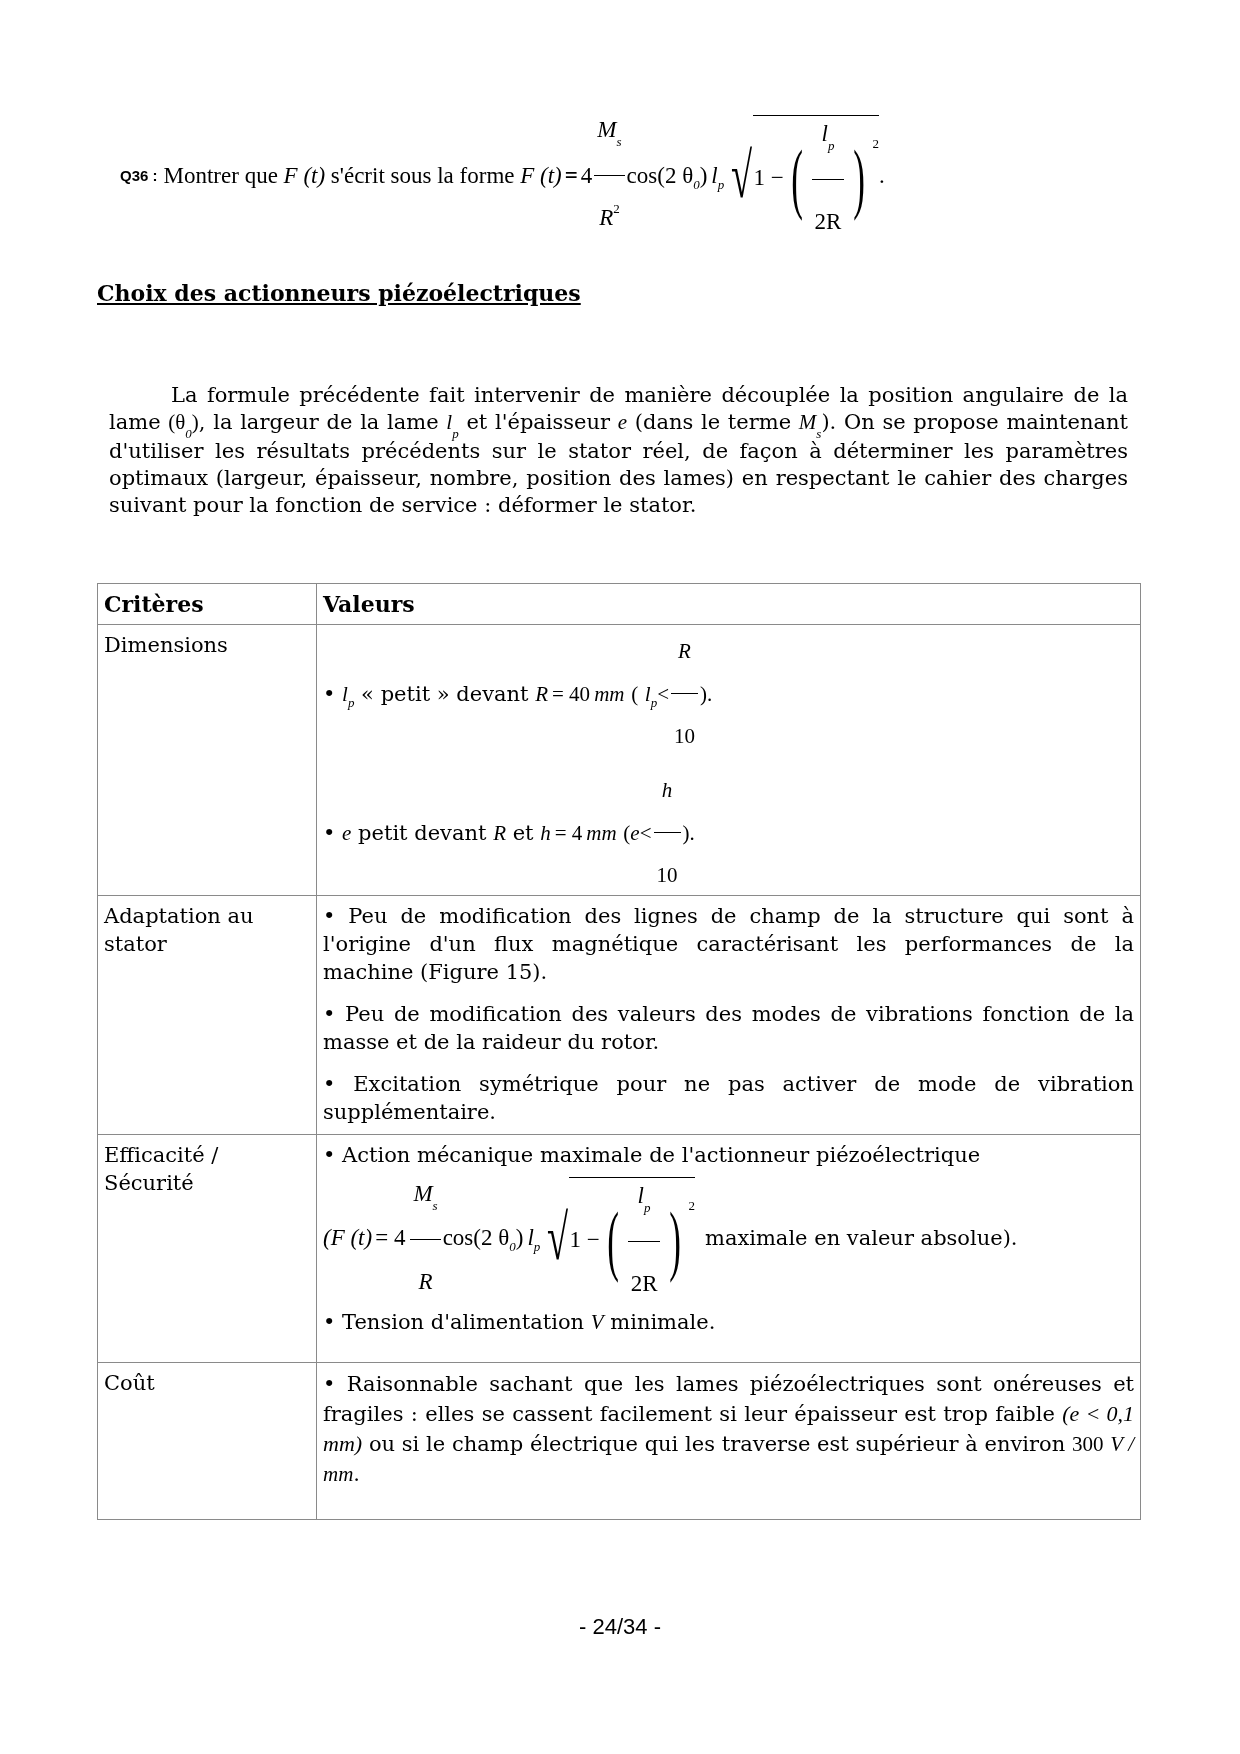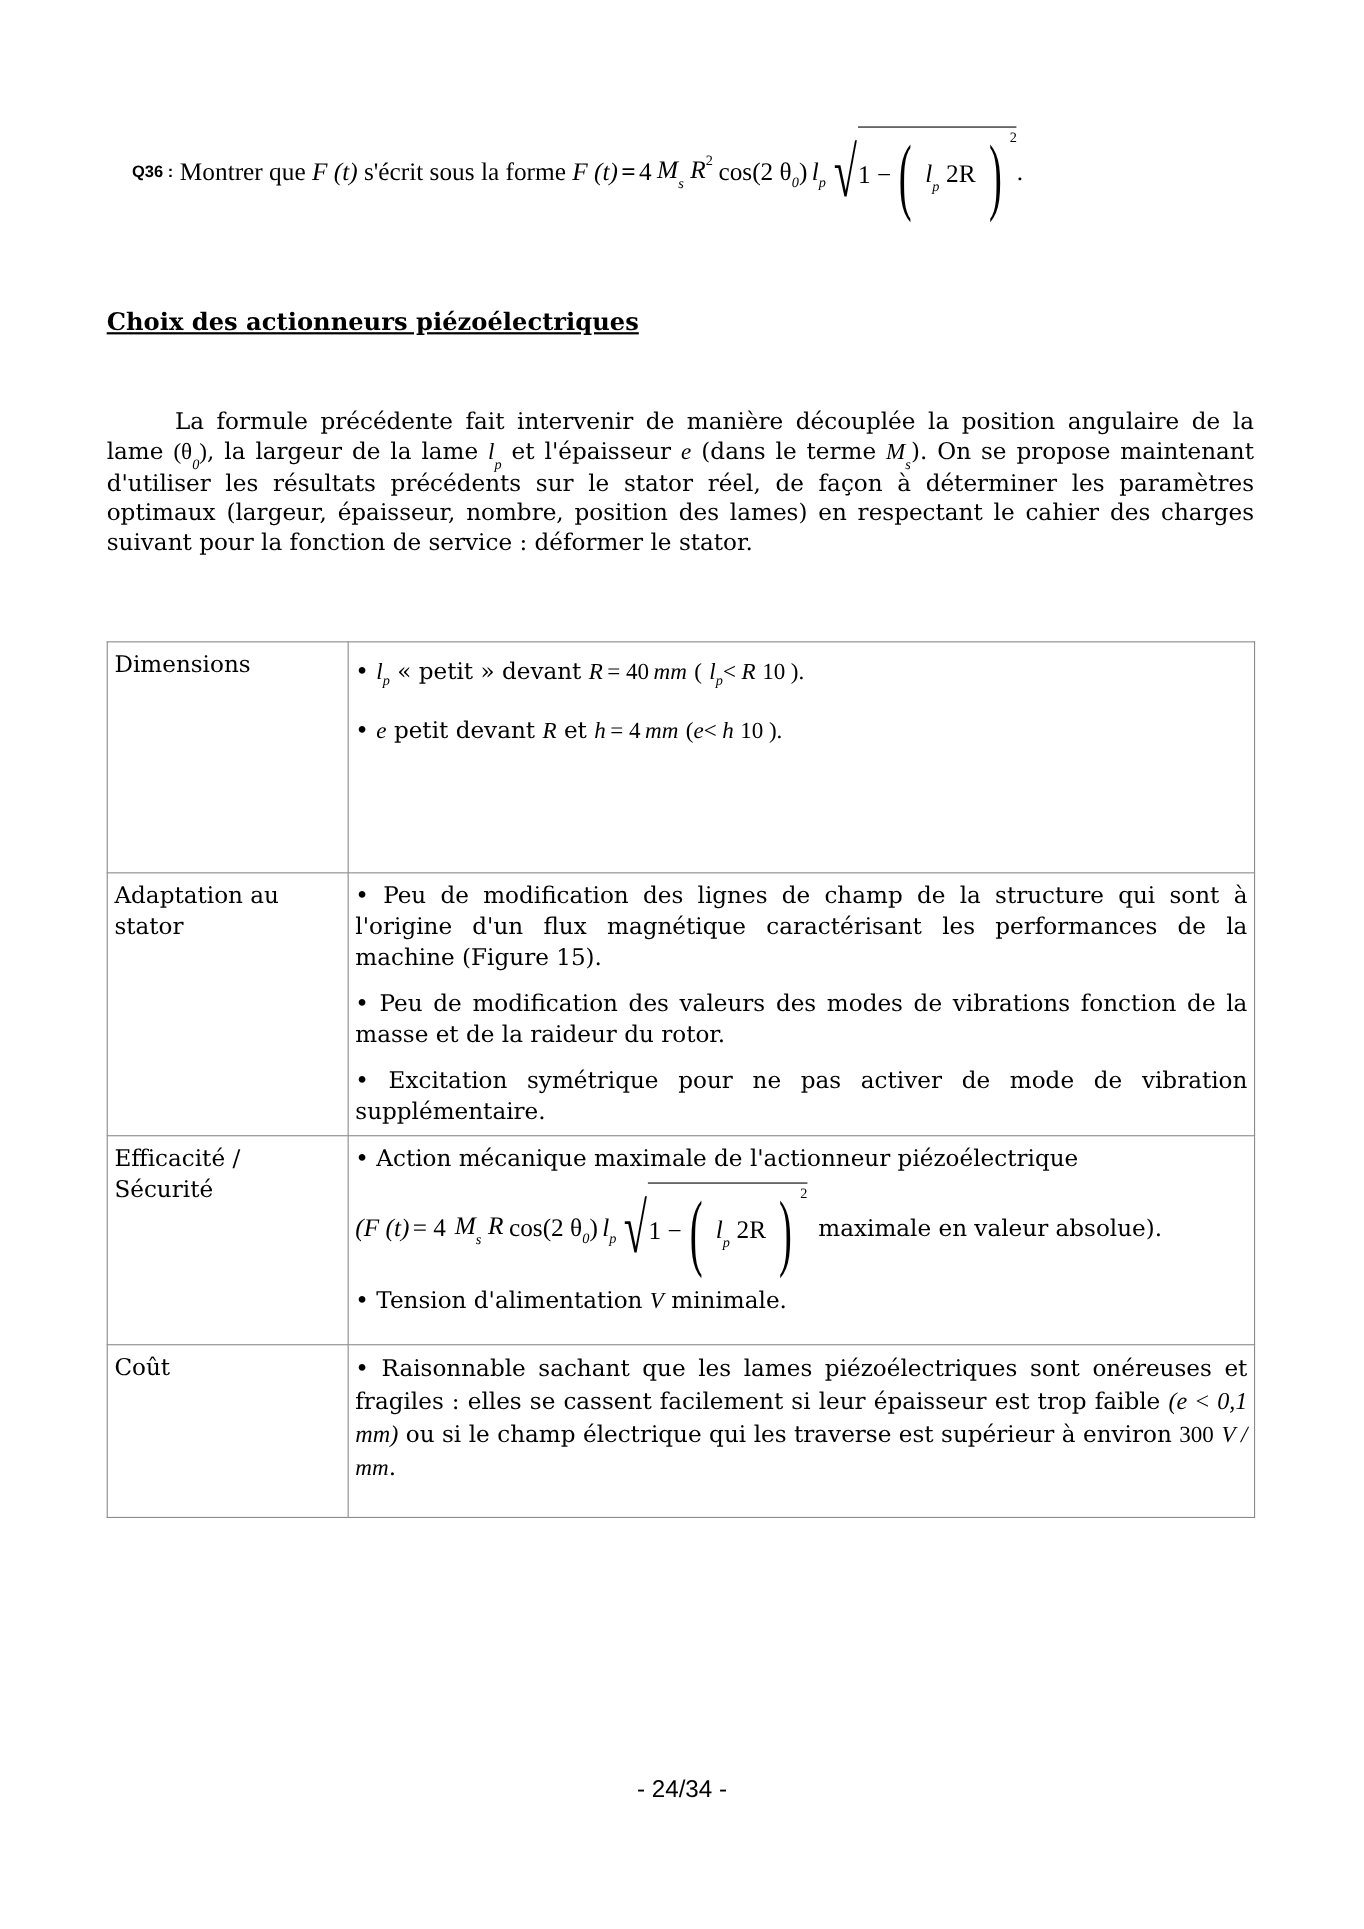--- a/index.html
+++ b/index.html
@@ -2,35 +2,35 @@
 <html><head>
 <meta charset="utf-8">
 <style>
   html, body { margin: 0; padding: 0; background: #ffffff; }
   body { width: 1240px; height: 1754px; position: relative; overflow: hidden;
          font-family: "DejaVu Serif", "Liberation Serif", serif; color: #000; font-size: 21px; }
   .m { font-family: "Liberation Serif", serif; font-style: italic; }
   .mr { font-family: "Liberation Serif", serif; }
   .sub { font-size: 13px; position: relative; top: 9px; font-family: "Liberation Serif", serif; font-style: italic; }
   .sup { font-size: 13px; position: relative; top: -12px; font-family: "Liberation Serif", serif; }
-  .frac { display: inline-flex; flex-direction: row; vertical-align: middle; margin: 0 2px; }
+  .frac { display: inline-flex; flex-direction: column; align-items: center; vertical-align: middle; margin: 0 2px; gap: 28px; }
   .frac .num, .frac .den { padding: 0 3px; line-height: 28px; font-family: "Liberation Serif", serif; }
   .frac .bar { width: 100%; border-top: 1.5px solid #000; }
   .sqrt { display: inline-flex; align-items: center; vertical-align: middle; position: relative; }
   .sqrt .rad { font-size: 64px; font-family: "Liberation Serif", serif; line-height: 1; transform: scaleX(0.6); margin-right: -6px; font-weight: 200; }
   .sqrt .body { border-top: 1.5px solid #000; padding-top: 4px; display: inline-flex; align-items: center; }
   .bigparen { font-size: 78px; font-family: "Liberation Serif", serif; line-height: 1; font-weight: 100; transform: scaleX(0.45); display: inline-block; }
 
   #q36 { position: absolute; left: 120px; top: 115px; display: flex; align-items: center; font-family: "Liberation Serif", serif; font-size: 23px; }
   #q36 .label { font-family: "Liberation Sans", sans-serif; font-weight: bold; font-size: 15px; margin-right: 6px; }
 
   #section-title { position: absolute; left: 97px; top: 280px; font-weight: bold; font-size: 22px; text-decoration: underline; font-family: "DejaVu Serif", serif; }
 
   #intro { position: absolute; left: 97px; top: 370px; width: 1043px; font-size: 21px; line-height: 27px; text-align: justify; font-family: "DejaVu Serif", serif; }
-  #intro p { margin: 0; }
+  #intro p { margin: 12px; }
 
   table#criteria { position: absolute; left: 97px; top: 583px; width: 1044px; border-collapse: collapse; }
   table#criteria td, table#criteria th { border: 1.2px solid #8a8a8a; vertical-align: top; padding: 6px 6px; font-size: 21px; text-align: left; font-family: "DejaVu Serif", serif; line-height: 28px; }
   table#criteria th { font-weight: bold; font-size: 22px; height: 28px; }
   .c1 { width: 206px; }
   .val p { margin: 0 0 14px 0; text-align: justify; }
   .val p:last-child { margin-bottom: 0; }
   .eqline { display: flex; align-items: center; }
 
   #footer { position: absolute; left: 0; width: 1240px; top: 1614px; text-align: center; font-family: "Liberation Sans", sans-serif; font-size: 22px; }
@@ -84,20 +84,24 @@
     <span class="m">l</span><span class="sub">p</span>
     <span>et l'épaisseur</span>
     <span class="m">e</span>
     <span>(dans le terme</span>
     <span class="m">M</span><span class="sub">s</span><span>). On se propose maintenant d'utiliser les résultats précédents sur le stator réel, de façon à déterminer les paramètres optimaux (largeur, épaisseur, nombre, position des lames) en respectant le cahier des charges suivant pour la fonction de service : déformer le stator.</span>
   </p>
 </div>
 
 <table id="criteria">
   <tbody>
+      <tr>
+    <th class="c1">Critères</th>
+    <th>Valeurs</th>
+  </tr>
 
   <tr style="height:210px;">
     <td class="c1">Dimensions</td>
     <td class="val">
       <div class="eqline" style="margin-top:6px;">
         <span>•</span>&nbsp;
         <span class="m">l</span><span class="sub">p</span>&nbsp;
         <span>« petit » devant</span>&nbsp;
         <span class="m">R</span>
         <span class="mr" style="margin:0 4px;">= 40</span>

